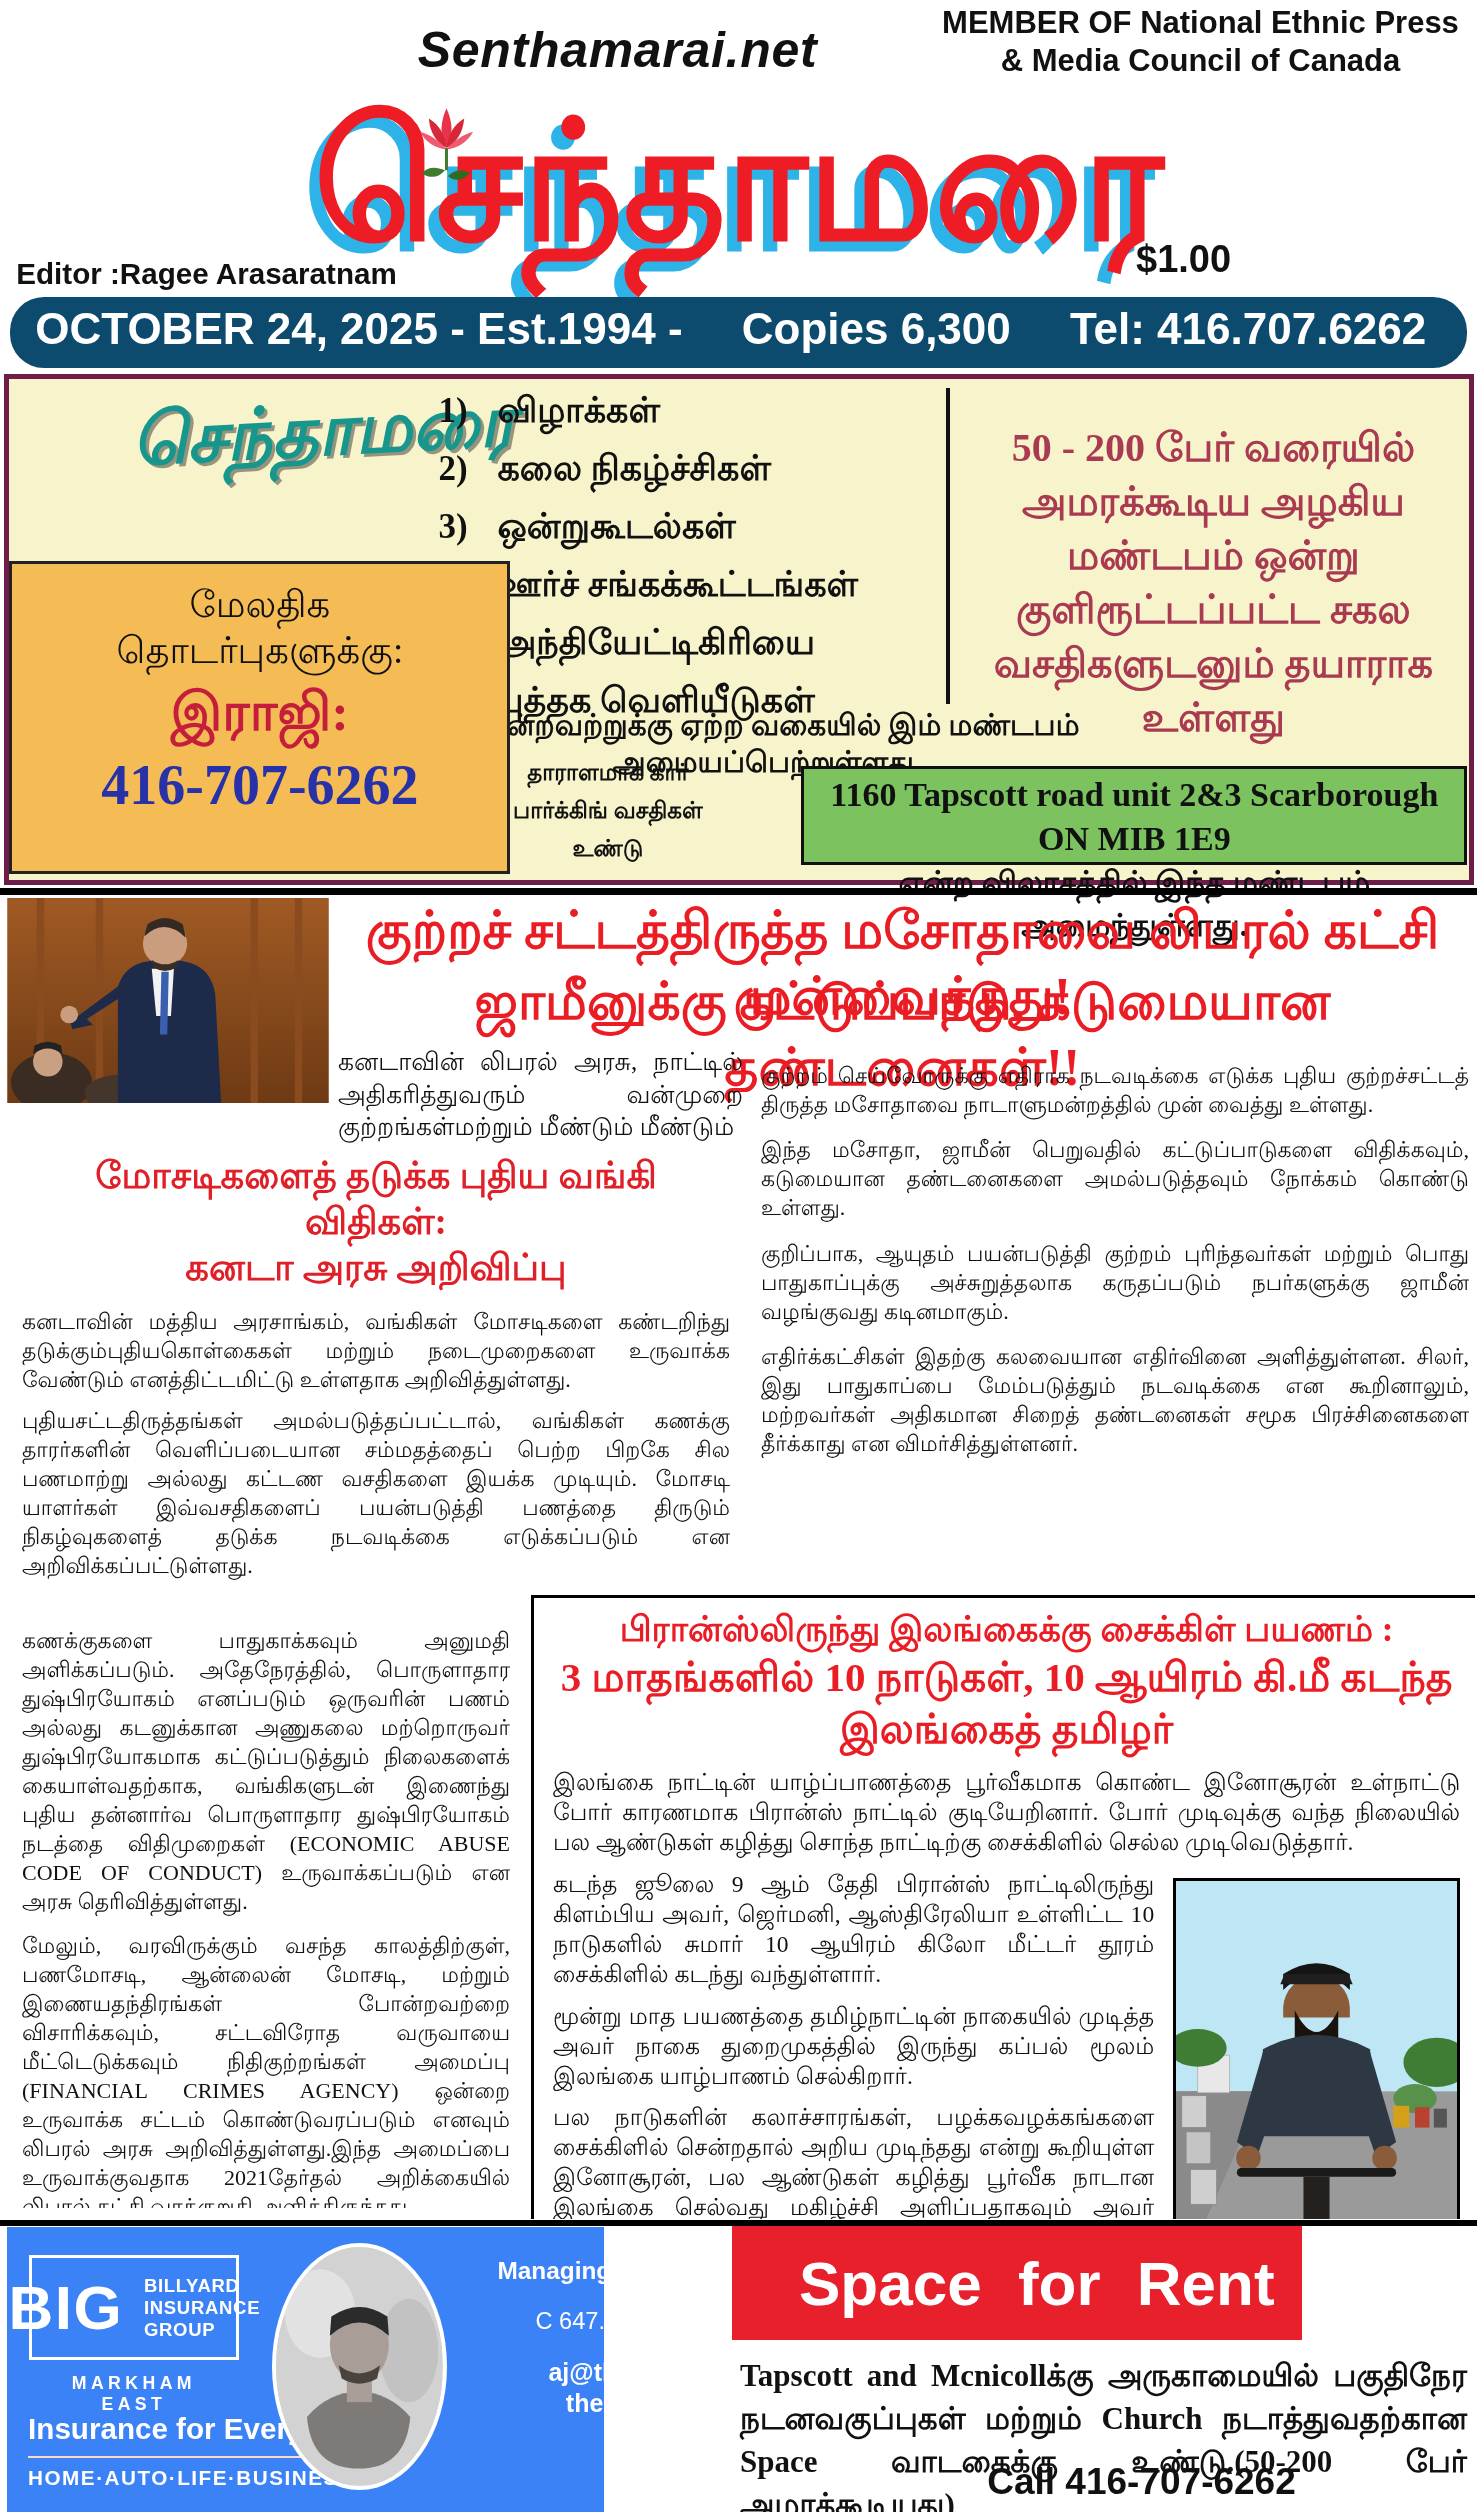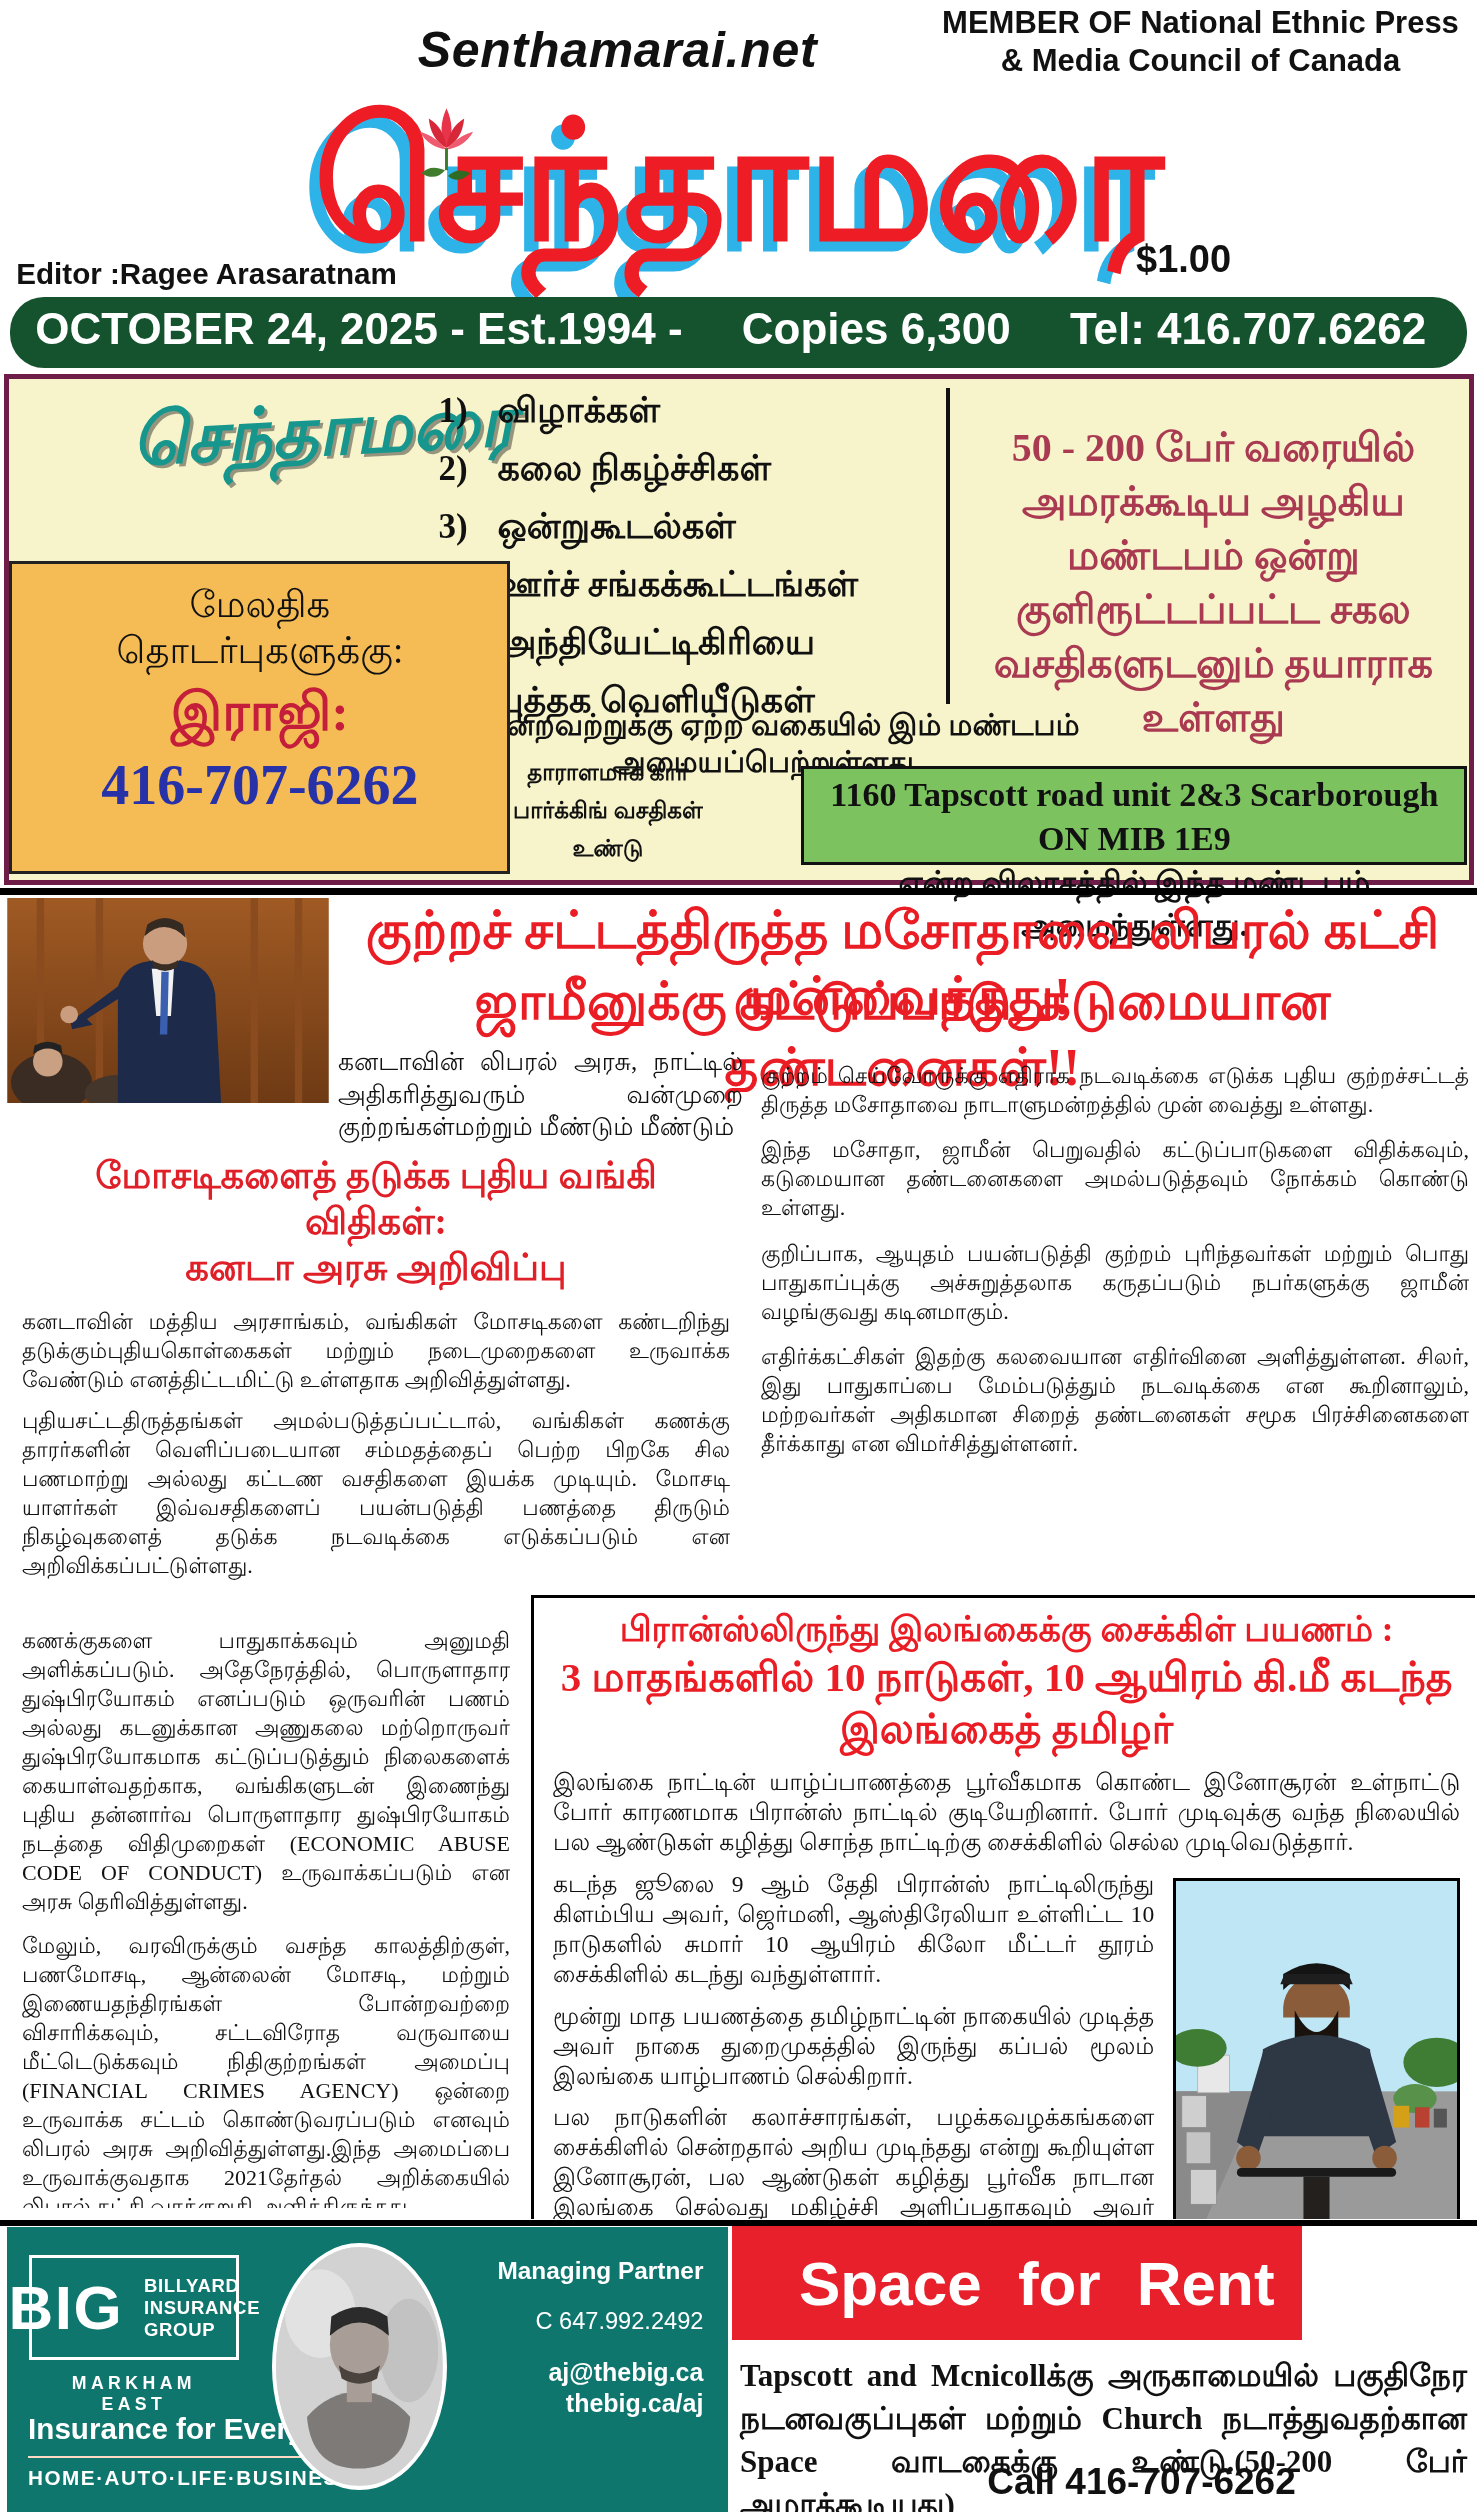--- a/index.html
+++ b/index.html
@@ -17,21 +17,21 @@
             font-family:"Liberation Sans","DejaVu Sans",sans-serif; font-weight:bold; text-align:center; }
   .masthead { left:13.3px; top:77px; width:1451px; text-align:center;
               font-size:157px; line-height:201px; font-weight:bold; color:#EE1C24;
               text-shadow:-10.3px 8.9px 0 #2EB3E8; transform:scaleY(1.06); transform-origin:top; }
   .editor { left:16.3px; top:257px; font-size:29.6px; font-weight:bold;
             font-family:"Liberation Sans","DejaVu Sans",sans-serif; }
   .price { left:1136px; top:238px; font-size:38px; font-weight:bold;
            font-family:"Liberation Sans","DejaVu Sans",sans-serif; }
 
   
-  .date-banner { left:10.3px; top:297px; width:1457px; height:71px; background:#14532d;
+  .date-banner { left:10.3px; top:297px; width:1457px; height:71px; background:#0c4a6e;
                  border-radius:34px; display:flex; align-items:center; justify-content:space-between;
                  padding:0 41px 8px 25px; color:#fff; font-weight:bold; font-size:44px;
                  font-family:"Liberation Sans","DejaVu Sans",sans-serif; }
 
   
   .hall { left:4.4px; top:374px; width:1470px; height:511px; background:#F7F4CB;
           border:5.9px solid #6E1D48; }
   .hall .inner { position:relative; width:100%; height:100%; }
   .script-title { left:14.8px; top:11.8px; width:599px; font-size:71px; font-weight:bold; font-style:italic;
                   color:#17968E; transform:rotate(-3deg); text-shadow:3px 3px 0 rgba(30,30,30,.45); text-align:center; }
@@ -84,21 +84,21 @@
             border-top:3.7px solid #000; padding:10.3px 14.8px 0 19px; overflow:hidden; }
   .a2-h1 { text-align:center; color:#EA1C24; font-size:35px; font-weight:bold; line-height:43px; }
   .a2-h2 { text-align:center; color:#EA1C24; font-size:41px; font-weight:bold; line-height:52px;
            margin-bottom:11.8px; }
   .a2-body { font-size:23.6px; line-height:30px; }
   .a2-body p { margin-bottom:11.8px; }
   .photo2 { float:right; width:287px; height:347px; border:3.7px solid #000;
             margin:8.9px 0 7.4px 19px; background:#c2e9f7; }
 
   
-  .big-ad { left:7.4px; top:2227px; width:721px; height:285px; background:#0f766e; color:#fff;
+  .big-ad { left:7.4px; top:2227px; width:597px; height:285px; background:#3b82f6; color:#fff;
             font-family:"Liberation Sans","DejaVu Sans",sans-serif; }
   .big-ad .inner { position:relative; width:100%; height:100%; }
   .big-logo { left:22px; top:28px; width:210px; height:105px; border:3.7px solid #fff;
               display:flex; align-items:center; justify-content:center; gap:10.3px; }
   .big-word { font-size:62px; font-weight:bold; letter-spacing:1.5px; }
   .big-div { width:3px; height:71px; background:#fff; }
   .big-lines { font-size:18.5px; line-height:22px; font-weight:bold; letter-spacing:0.7px; }
   .markham { left:38px; top:146px; width:177px; text-align:center; font-size:17.7px;
              letter-spacing:4.4px; font-weight:bold; }
   .tagline { left:20.7px; top:185px; font-size:29.6px; font-weight:bold; }

